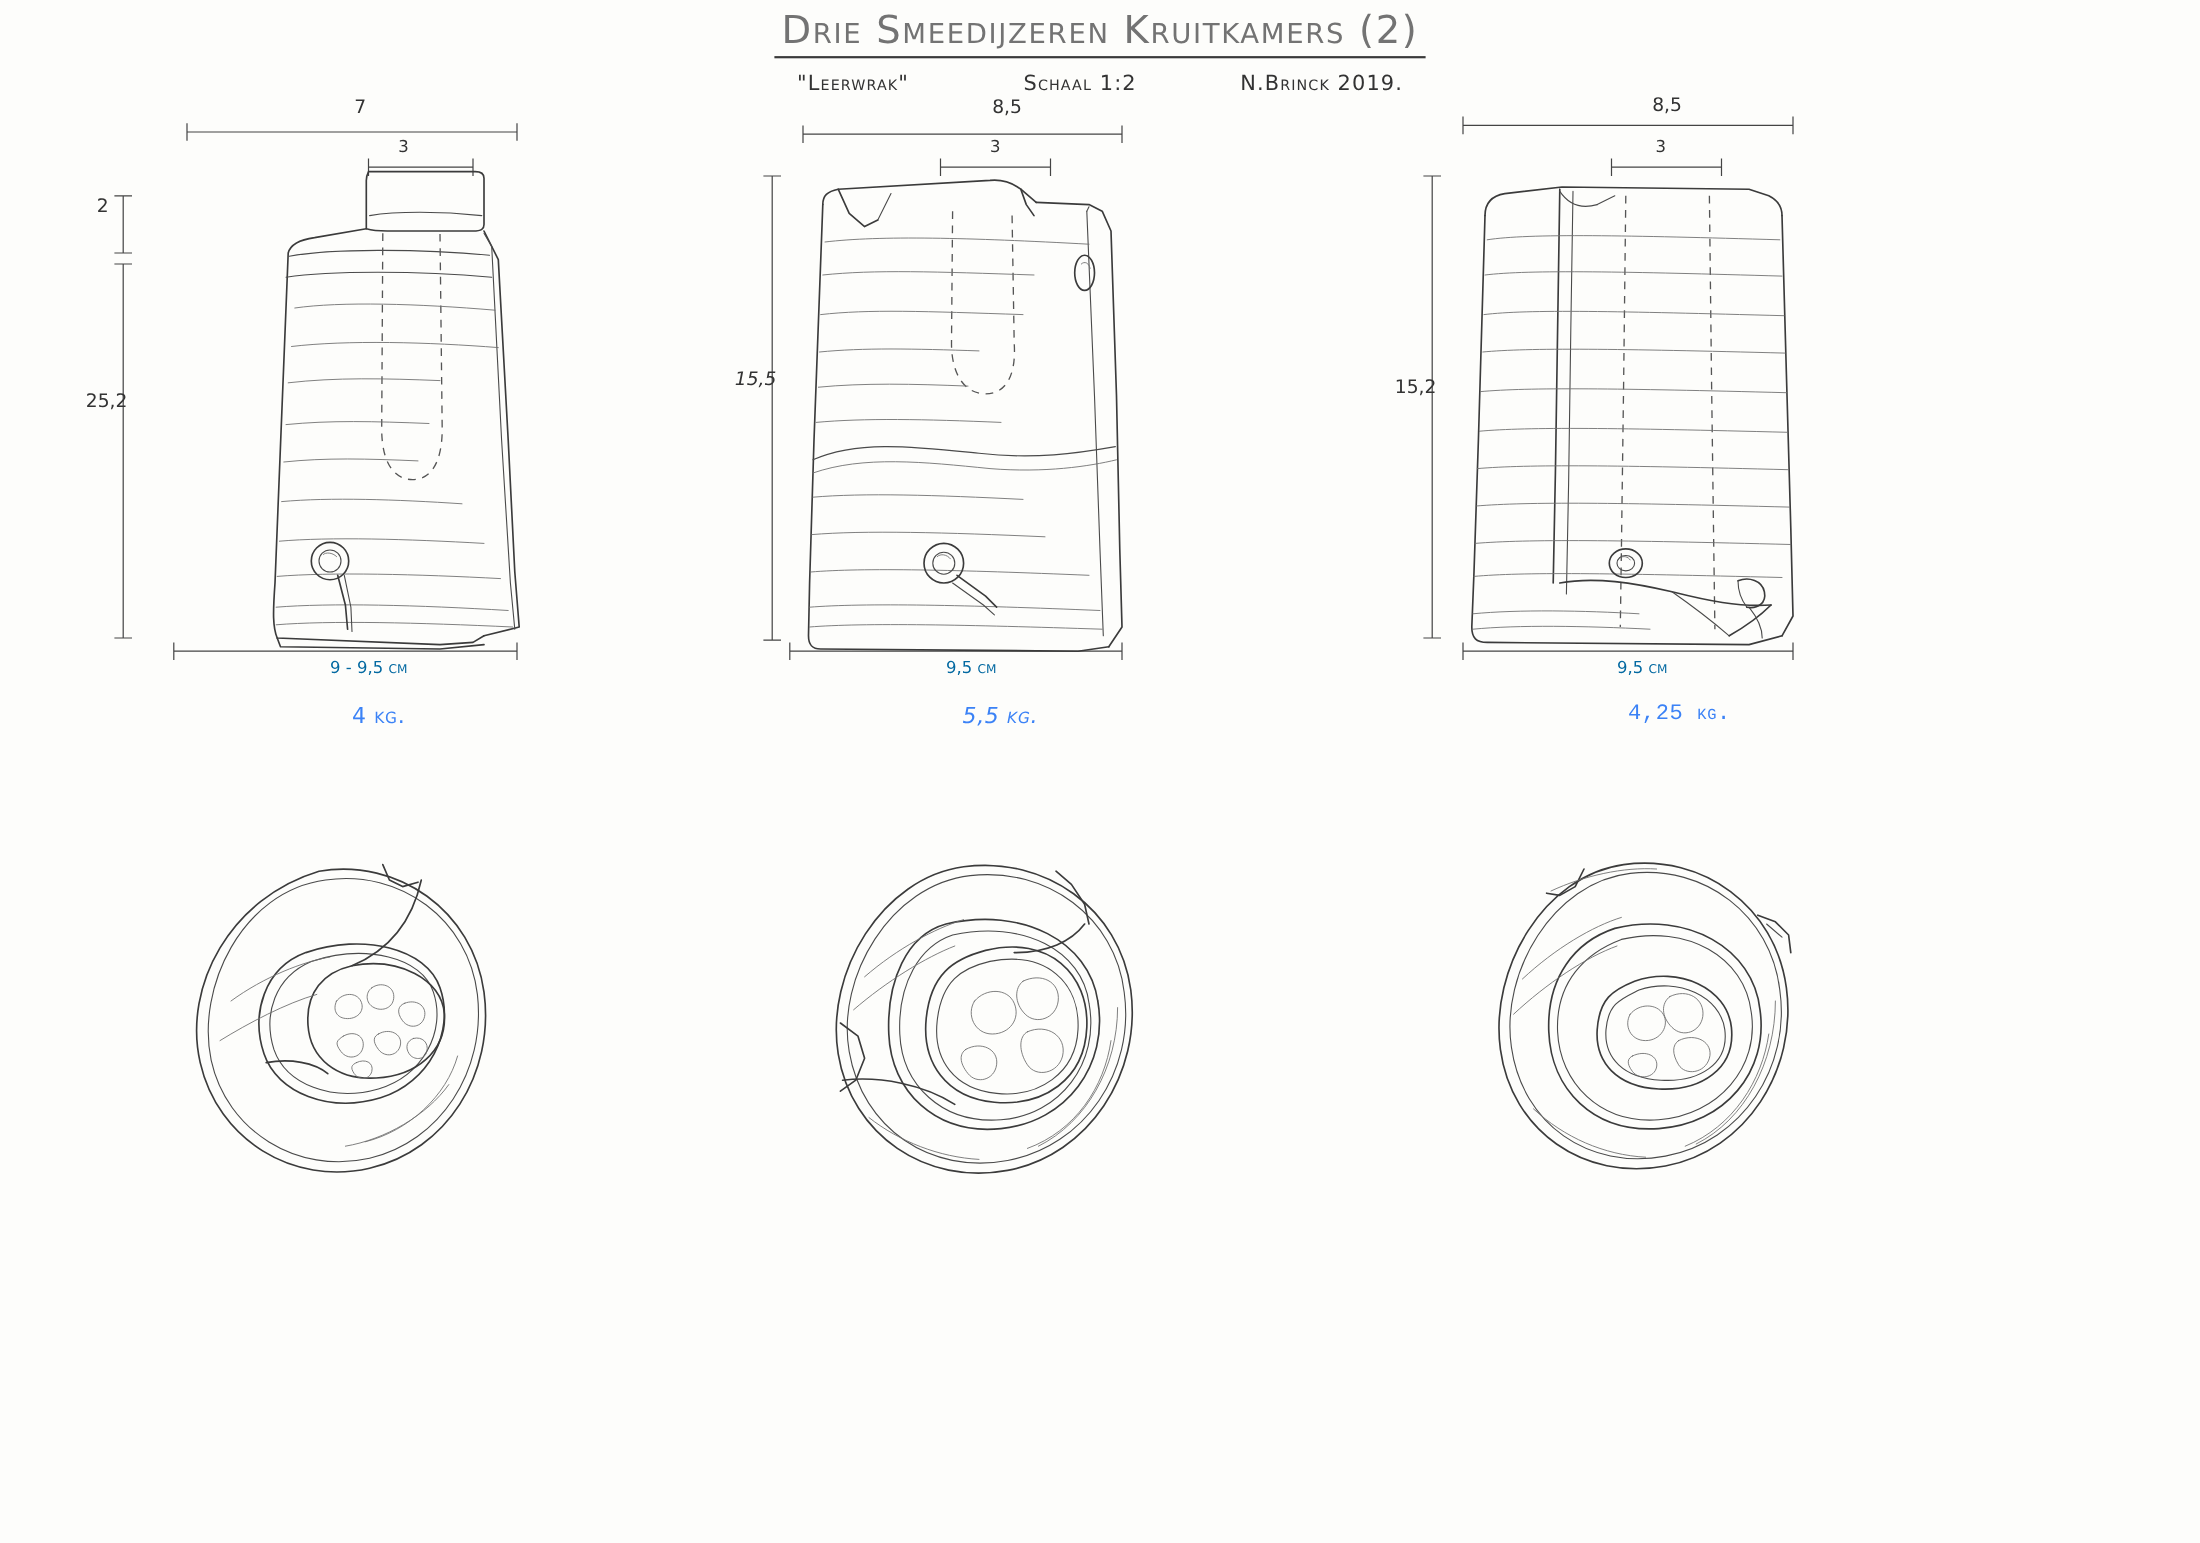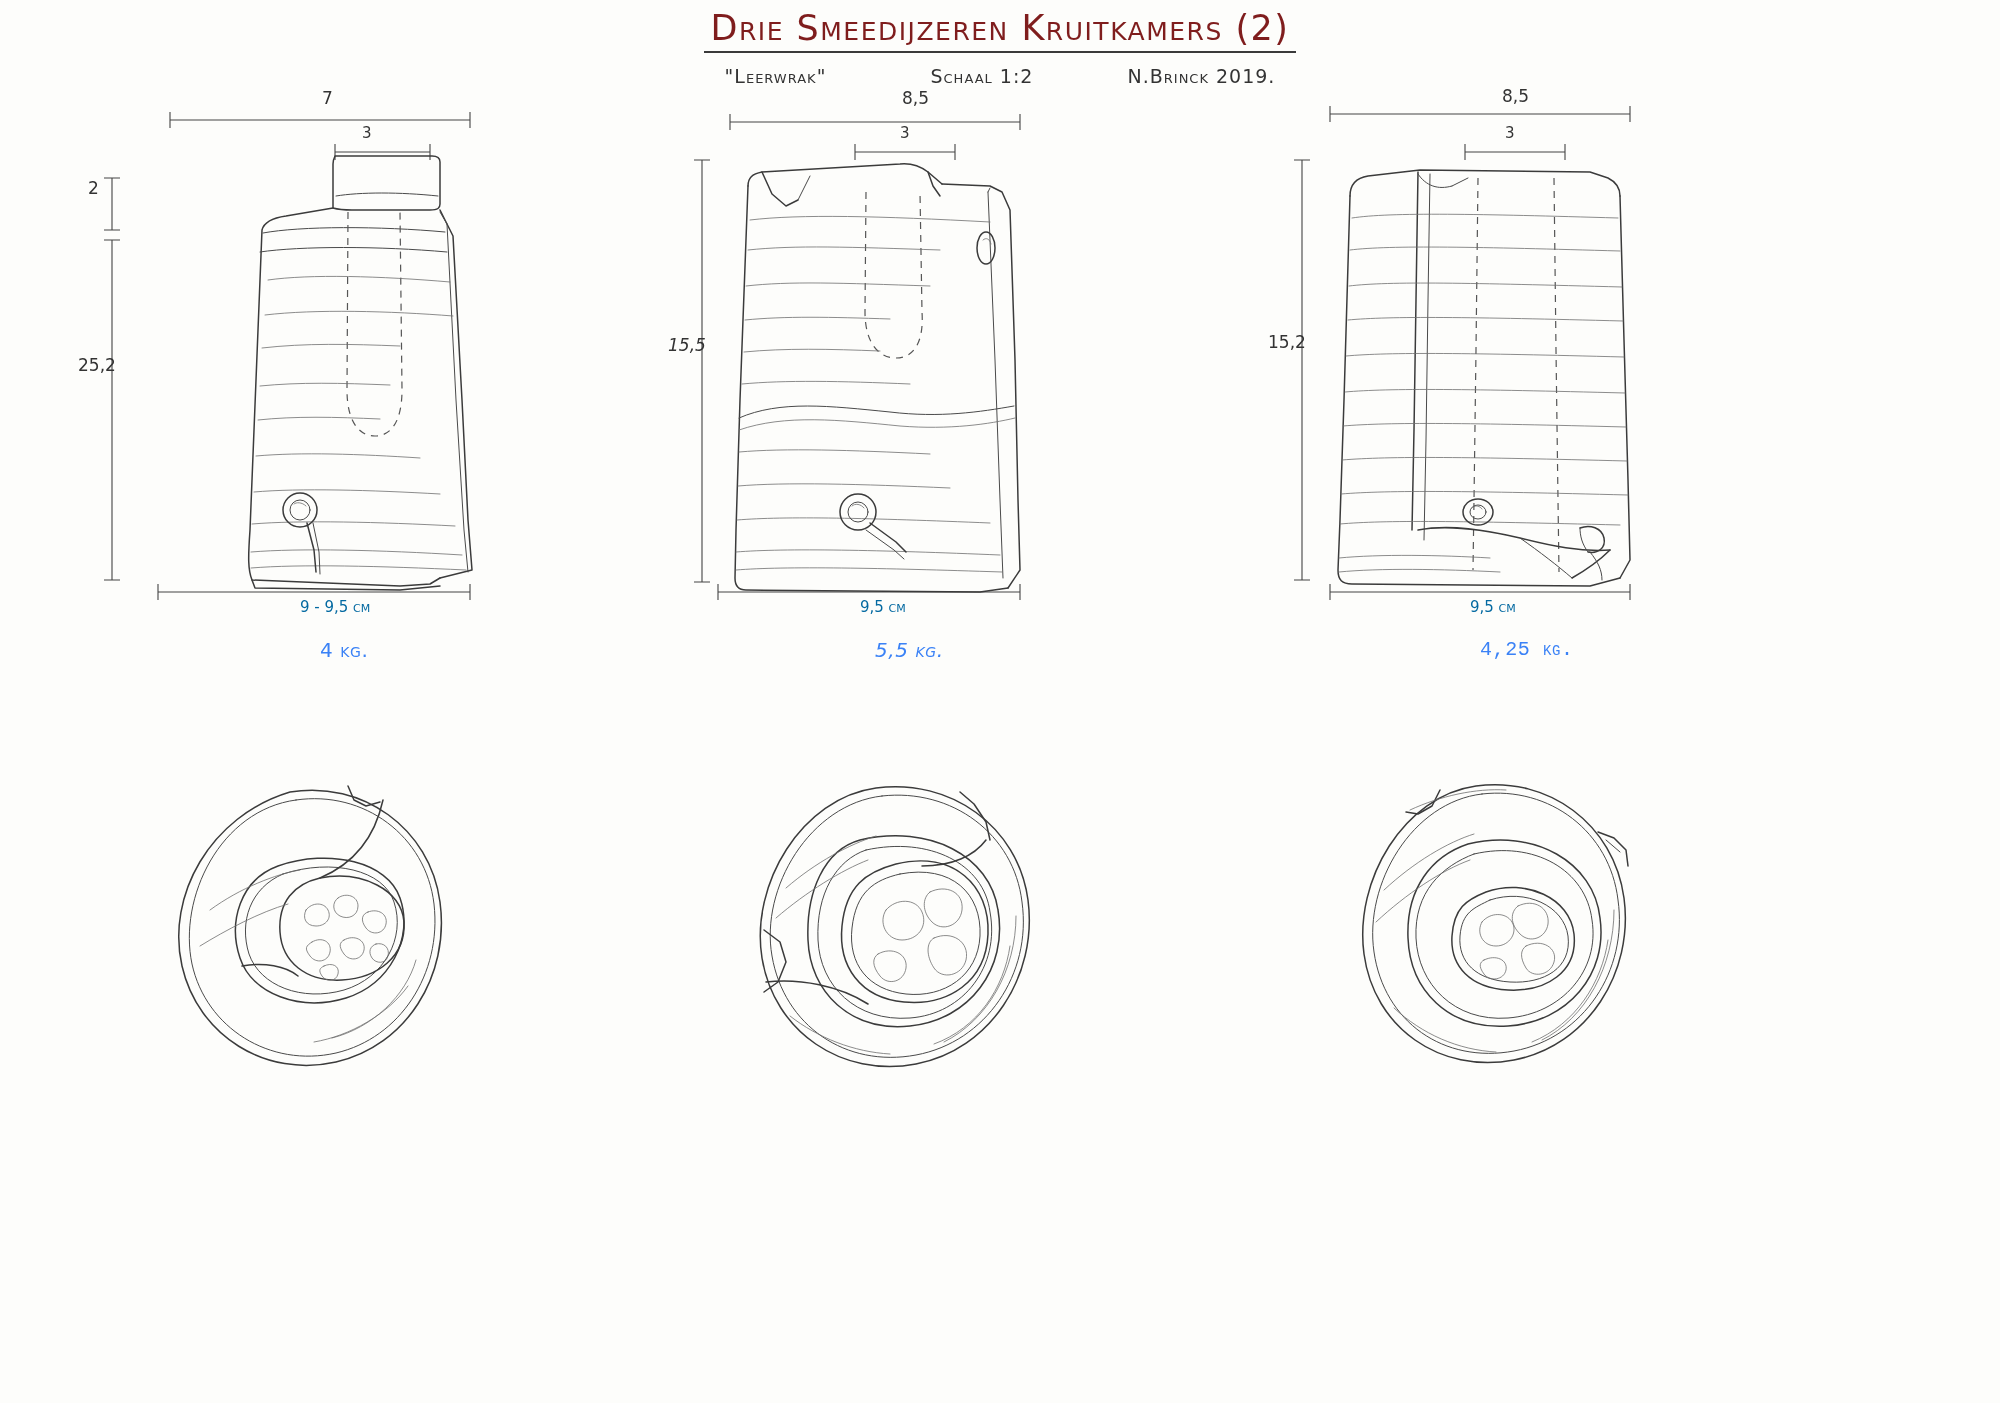--- a/index.html
+++ b/index.html
@@ -27,21 +27,21 @@
     position: absolute;
     left: 0;
     top: 8px;
     width: 2000px;
     text-align: center;
   }
   .main-title {
     font-family: "DejaVu Sans", sans-serif;
     font-size: 35px;
     letter-spacing: 1.5px;
-    color: #7f1d1d;
+    color: #737373;
     display: inline-block;
     padding: 0 6px 3px 6px;
     border-bottom: 2px solid #3a3a3a;
     font-variant: small-caps;
     font-weight: 500;
   }
   .subtitle-row {
     margin-top: 12px;
     font-size: 19px;
     letter-spacing: 1px;
@@ -235,21 +235,21 @@
 
       <path class="ln" d="M180 423 L206 442 L216 452"></path>
       <path class="ln-thin" d="M176 430 L204 450 L214 459"></path>
     </svg>
   </div>
 
   <div class="fig-col" id="col-3">
 
     <div class="top-dim-label" style="left:212px; top:-14px;">8,5</div>
     <div class="top-dim-label" style="left:215px; top:24px; font-size:15px;">3</div>
-    <div class="side-dim-label" style="left:-22px; top:232px;">15,2</div>
+    <div class="side-dim-label" style="left:-22px; top:242px;">15,2</div>
     <div class="bottom-dim-label" style="left:180px; top:498px;">9,5 cm</div>
     <div class="weight-label" style="left:190px; top:538px;font-family:Liberation Mono, monospace;">4,25 kg.</div>
 
     <svg width="440" height="520" viewBox="0 0 440 520">
 
       <path class="dim" d="M40 14 L340 14 M40 6 L40 22 M340 6 L340 22"></path>
 
       <path class="dim" d="M175 52 L275 52 M175 44 L175 60 M275 44 L275 60"></path>
 
       <path class="dim" d="M12 60 L12 480 M4 60 L20 60 M4 480 L20 480"></path>

